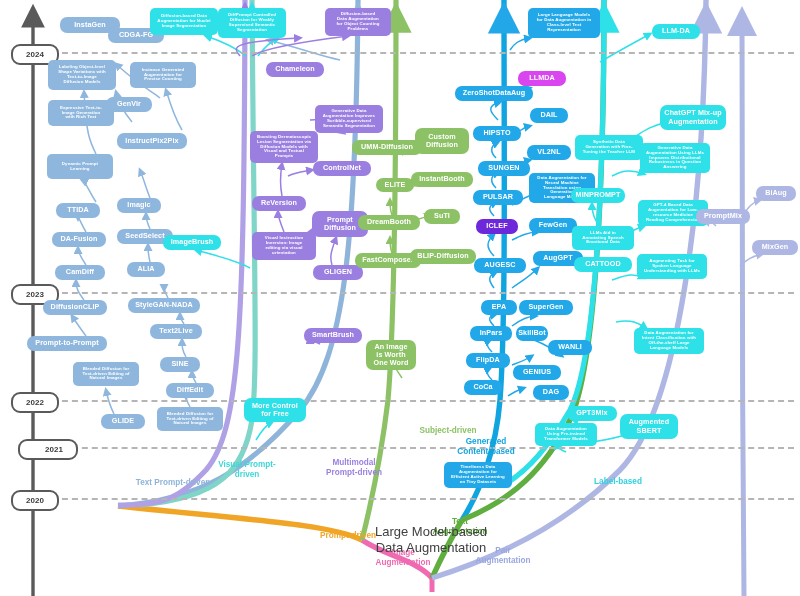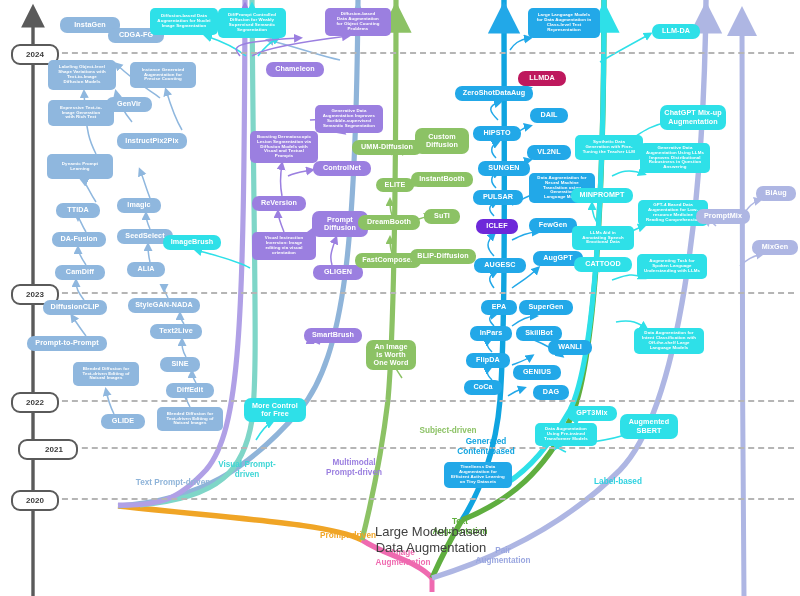--- a/index.html
+++ b/index.html
@@ -235,44 +235,44 @@
       <div class="node s" style="left: 376px; top: 178px; width: 38px; height: 14px; background: rgb(140, 194, 101);">ELITE</div>
       <div class="node s" style="left: 358px; top: 215px; width: 62px; height: 15px; background: rgb(140, 194, 101);">DreamBooth</div>
       <div class="node s" style="left: 355px; top: 253px; width: 66px; height: 15px; background: rgb(140, 194, 101);">FastComposer</div>
       <div class="node s" style="left: 415px; top: 128px; width: 54px; height: 26px; background: rgb(140, 194, 101);">Custom<br>Diffusion</div>
       <div class="node s" style="left: 411px; top: 172px; width: 62px; height: 15px; background: rgb(140, 194, 101);">InstantBooth</div>
       <div class="node s" style="left: 424px; top: 209px; width: 36px; height: 15px; background: rgb(140, 194, 101);">SuTI</div>
       <div class="node s" style="left: 410px; top: 249px; width: 66px; height: 15px; background: rgb(140, 194, 101);">BLIP-Diffusion</div>
       <div class="node s" style="left: 366px; top: 340px; width: 50px; height: 30px; background: rgb(140, 194, 101);">An Image<br>is Worth<br>One Word</div>
       <div class="node t" style="left: 528px; top: 8px; width: 72px; height: 30px; background: rgb(34, 168, 232); border-radius: 5px;">Large Language Models<br>for Data Augmentation in<br>Class-level Text<br>Representation</div>
       <div class="node s" style="left: 455px; top: 86px; width: 78px; height: 15px; background: rgb(34, 168, 232);">ZeroShotDataAug</div>
-      <div class="node s" style="left: 518px; top: 71px; width: 48px; height: 15px; background: #be185d;">LLMDA</div>
+      <div class="node s" style="left: 518px; top: 71px; width: 48px; height: 15px; background: #d946ef;">LLMDA</div>
       <div class="node s" style="left: 530px; top: 108px; width: 38px; height: 15px; background: rgb(34, 168, 232); border-radius: 7px;">DAIL</div>
       <div class="node s" style="left: 473px; top: 126px; width: 48px; height: 15px; background: rgb(34, 168, 232);">HIPSTO</div>
       <div class="node s" style="left: 527px; top: 145px; width: 44px; height: 15px; background: rgb(34, 168, 232);">VL2NL</div>
       <div class="node s" style="left: 478px; top: 161px; width: 52px; height: 15px; background: rgb(34, 168, 232);">SUNGEN</div>
       <div class="node t" style="left: 529px; top: 173px; width: 66px; height: 30px; background: rgb(34, 168, 232); border-radius: 5px;">Data Augmentation for<br>Neural Machine<br>Translation using<br>Generative<br>Language Model</div>
       <div class="node s" style="left: 473px; top: 190px; width: 50px; height: 15px; background: rgb(34, 168, 232);">PULSAR</div>
       <div class="node s" style="left: 476px; top: 219px; width: 42px; height: 15px; background: #6d28d9;">ICLEF</div>
       <div class="node s" style="left: 529px; top: 218px; width: 48px; height: 15px; background: rgb(34, 168, 232);">FewGen</div>
       <div class="node s" style="left: 474px; top: 258px; width: 52px; height: 15px; background: rgb(34, 168, 232);">AUGESC</div>
       <div class="node s" style="left: 533px; top: 251px; width: 50px; height: 15px; background: rgb(34, 168, 232);">AugGPT</div>
       <div class="node s" style="left: 481px; top: 300px; width: 36px; height: 15px; background: rgb(34, 168, 232);">EPA</div>
       <div class="node s" style="left: 519px; top: 300px; width: 54px; height: 15px; background: rgb(34, 168, 232);">SuperGen</div>
       <div class="node s" style="left: 470px; top: 326px; width: 42px; height: 15px; background: rgb(34, 168, 232);">InPars</div>
-      <div class="node s" style="left: 516px; top: 326px; width: 46px; height: 15px; background: rgb(34, 168, 232);">SkillBot</div>
+      <div class="node s" style="left: 516px; top: 326px; width: 32px; height: 15px; background: rgb(34, 168, 232);">SkillBot</div>
       <div class="node s" style="left: 548px; top: 340px; width: 44px; height: 15px; background: rgb(34, 168, 232);">WANLI</div>
       <div class="node s" style="left: 466px; top: 353px; width: 44px; height: 15px; background: rgb(34, 168, 232);">FlipDA</div>
       <div class="node s" style="left: 513px; top: 365px; width: 48px; height: 15px; background: rgb(34, 168, 232);">GENIUS</div>
       <div class="node s" style="left: 464px; top: 380px; width: 38px; height: 15px; background: rgb(34, 168, 232);">CoCa</div>
       <div class="node s" style="left: 533px; top: 385px; width: 36px; height: 15px; background: rgb(34, 168, 232);">DAG</div>
       <div class="node t" style="left: 444px; top: 462px; width: 68px; height: 26px; background: rgb(34, 168, 232); border-radius: 5px;">Timeliness Data<br>Augmentation for<br>Efficient Active Learning<br>on Tiny Datasets</div>
       <div class="node t" style="left: 575px; top: 135px; width: 68px; height: 25px; background: rgb(46, 224, 232); border-radius: 5px;">Synthetic Data<br>Generation with Fine-<br>Tuning the Teacher LLM</div>
       <div class="node t" style="left: 640px; top: 143px; width: 70px; height: 30px; background: rgb(46, 224, 232); border-radius: 5px;">Generative Data<br>Augmentation Using LLMs<br>Improves Distributional<br>Robustness in Question<br>Answering</div>
-      <div class="node s" style="left: 571px; top: 188px; width: 62px; height: 15px; background: rgb(46, 224, 232);">MINPROMPT</div>
+      <div class="node s" style="left: 571px; top: 188px; width: 54px; height: 15px; background: rgb(46, 224, 232);">MINPROMPT</div>
       <div class="node t" style="left: 638px; top: 200px; width: 70px; height: 26px; background: rgb(46, 224, 232); border-radius: 5px;">GPT-4 Based Data<br>Augmentation for Low-<br>resource Medicine<br>Reading Comprehension</div>
       <div class="node t" style="left: 572px; top: 226px; width: 62px; height: 24px; background: rgb(46, 224, 232); border-radius: 5px;">LLMs Aid in<br>Annotating Speech<br>Emotional Data</div>
       <div class="node s" style="left: 574px; top: 257px; width: 58px; height: 15px; background: rgb(46, 224, 232);">CATTOOD</div>
       <div class="node t" style="left: 637px; top: 254px; width: 70px; height: 25px; background: rgb(46, 224, 232); border-radius: 5px;">Augmenting Task for<br>Spoken Language<br>Understanding with LLMs</div>
       <div class="node s" style="left: 660px; top: 105px; width: 66px; height: 25px; background: rgb(46, 224, 232);">ChatGPT Mix-up<br>Augmentation</div>
       <div class="node s" style="left: 652px; top: 24px; width: 48px; height: 15px; background: rgb(46, 224, 232);">LLM-DA</div>
       <div class="node t" style="left: 634px; top: 328px; width: 70px; height: 26px; background: rgb(46, 224, 232); border-radius: 5px;">Data Augmentation for<br>Intent Classification with<br>Off-the-shelf Large<br>Language Models</div>
       <div class="node s" style="left: 567px; top: 406px; width: 50px; height: 15px; background: rgb(46, 224, 232);">GPT3Mix</div>
       <div class="node s" style="left: 620px; top: 414px; width: 58px; height: 25px; background: rgb(46, 224, 232);">Augmented<br>SBERT</div>
       <div class="node t" style="left: 535px; top: 423px; width: 62px; height: 23px; background: rgb(46, 224, 232); border-radius: 5px;">Data Augmentation<br>Using Pre-trained<br>Transformer Models</div>

